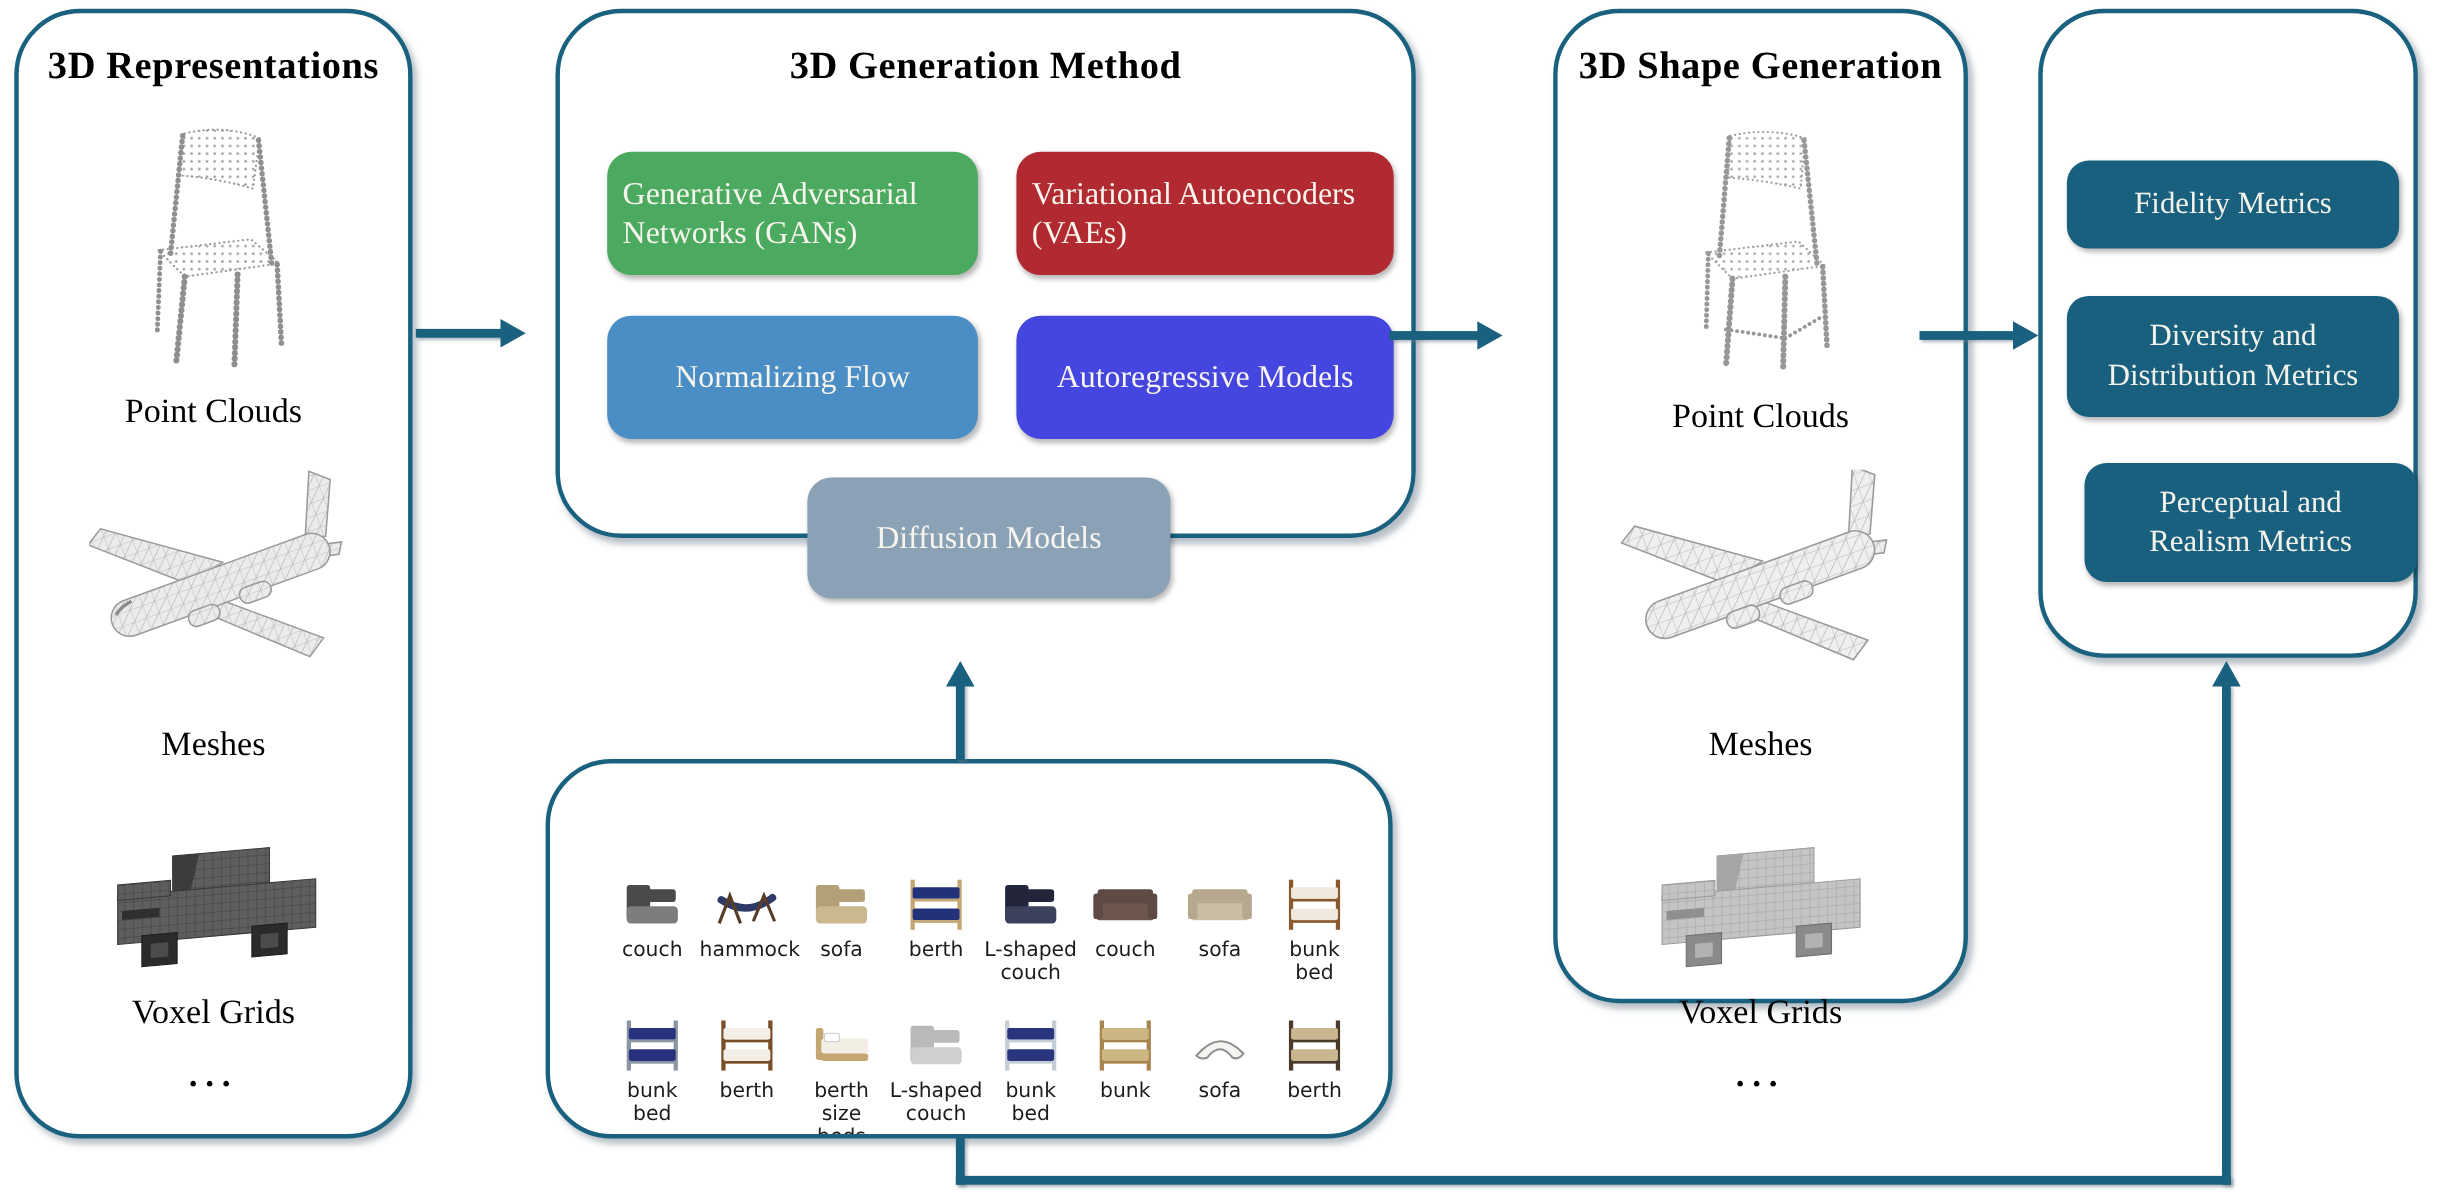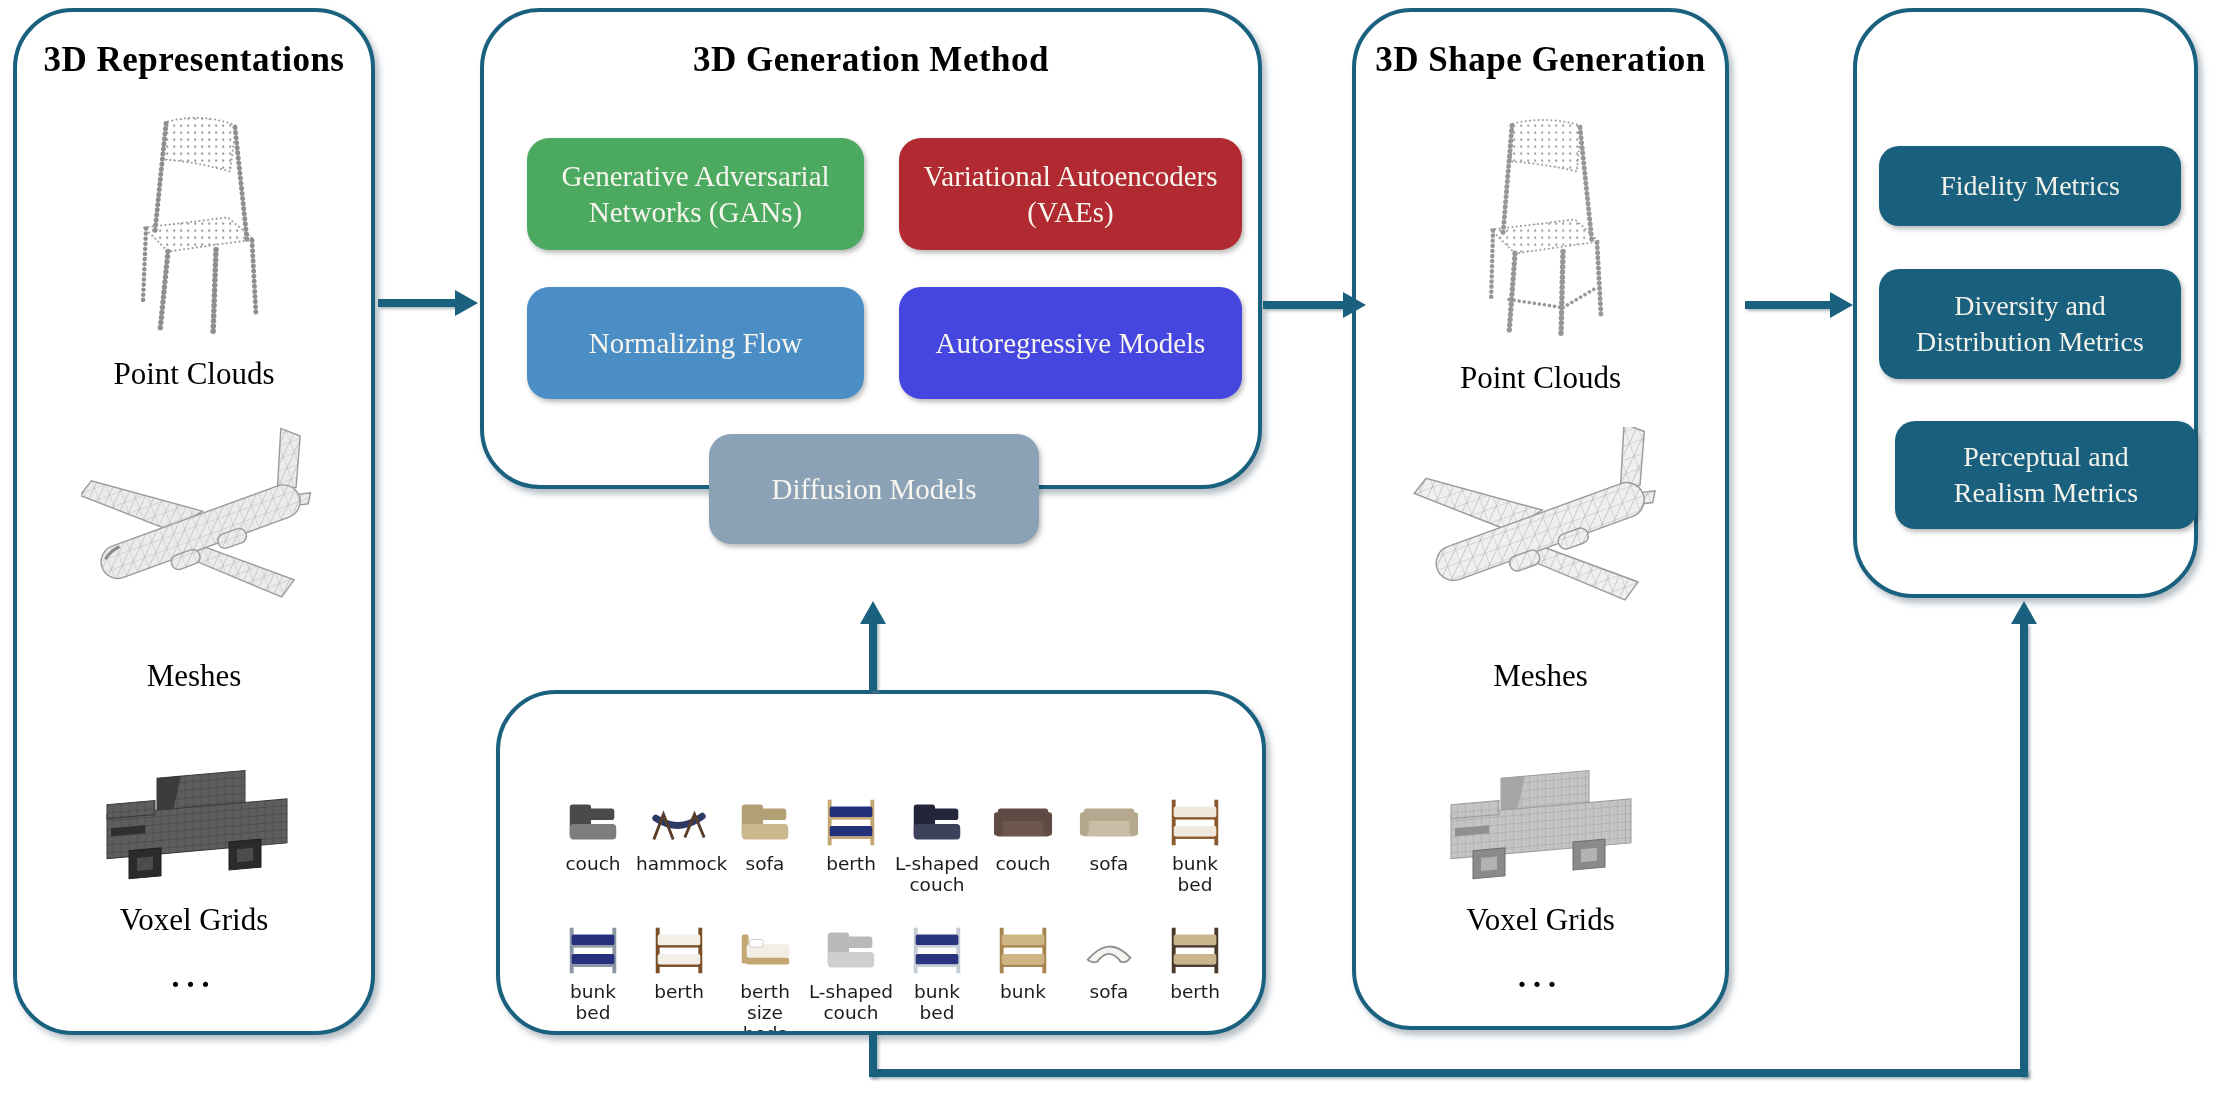--- a/index.html
+++ b/index.html
@@ -7,21 +7,21 @@
           font-family:"Liberation Serif", serif;color:#000;}
   .panel{position:absolute;background:#fff;border:4px solid #19617f;border-radius:60px;
          box-shadow:4px 5px 6px rgba(110,125,140,.5);box-sizing:border-box;}
   .panel-title{position:absolute;left:0;right:0;text-align:center;font-weight:bold;
                font-size:35px;letter-spacing:.5px;}
   .item-label{position:absolute;left:0;right:0;text-align:center;font-size:31px;}
   .icon-wrap{position:absolute;}
   .dots{position:absolute;left:0;right:0;text-align:center;font-size:32px;font-weight:bold;letter-spacing:7px;}
   
   .mbox{position:absolute;border-radius:22px;display:flex;align-items:center;justify-content:center;
-        text-align:center;color:#f7f5ee;font-size:29px;line-height:1.25;padding:4px 14px;box-sizing:border-box;
+        text-align:left;color:#f7f5ee;font-size:29px;line-height:1.25;padding:4px 14px;box-sizing:border-box;
         box-shadow:2px 3px 5px rgba(0,0,0,.28);}
   
   .kbox{position:absolute;border-radius:20px;display:flex;align-items:center;justify-content:center;
         text-align:center;color:#f3f2ea;font-size:28px;line-height:1.28;padding:4px 28px;box-sizing:border-box;
         box-shadow:2px 3px 5px rgba(0,0,0,.28);}
   
   .ds-grid{position:absolute;left:50px;width:668px;display:grid;grid-template-columns:repeat(8,1fr);}
   .ds-cell{display:flex;flex-direction:column;align-items:center;}
   .ds-thumb{width:62px;height:56px;}
   .ds-label{font-family:"DejaVu Sans", sans-serif;font-size:18.5px;line-height:1.14;color:#1c1c1c;
@@ -98,21 +98,21 @@
           <rect x="40" y="120" width="16" height="13" fill="#4c4c4c"></rect>
           <rect x="132" y="112" width="32" height="28" fill="#2b2b2b" stroke="#1f1f1f"></rect>
           <rect x="140" y="120" width="16" height="13" fill="#4c4c4c"></rect>
         </g>
       </svg>
     </div>
     <div class="item-label" style="top:890px;">Voxel Grids</div>
     <div class="dots" style="top:946px;">...</div>
   </div>
 
-  <div class="panel" style="left:480px;top:8px;width:782px;height:481px;">
+  <div class="panel" style="left:505px;top:8px;width:782px;height:481px;">
     <div class="panel-title" style="top:28px;">3D Generation Method</div>
     <div class="mbox" style="left: 43px; top: 126px; width: 337px; height: 112px; background: rgb(76, 170, 96);">Generative Adversarial Networks (GANs)</div>
     <div class="mbox" style="left: 415px; top: 126px; width: 343px; height: 112px; background: rgb(178, 42, 49);">Variational Autoencoders (VAEs)</div>
     <div class="mbox" style="left: 43px; top: 275px; width: 337px; height: 112px; background: rgb(75, 142, 198);">Normalizing Flow</div>
     <div class="mbox" style="left: 415px; top: 275px; width: 343px; height: 112px; background: rgb(69, 69, 224);">Autoregressive Models</div>
     <div class="mbox" style="left: 225px; top: 422px; width: 330px; height: 110px; background: rgb(139, 162, 182);">Diffusion Models</div>
   </div>
 
   <div class="panel" style="left:496px;top:690px;width:770px;height:345px;overflow:hidden;">
     <div class="ds-grid" style="top:100px;">
@@ -263,21 +263,21 @@
               <rect x="10" y="12" width="44" height="11" rx="2" fill="#c9b68f"></rect>
               <rect x="10" y="32" width="44" height="11" rx="2" fill="#c9b68f"></rect>
               <rect x="10" y="23" width="44" height="2.5" fill="#4a3a2a"></rect>
               <rect x="10" y="43" width="44" height="2.5" fill="#4a3a2a"></rect>
             </svg></span>
           <span class="ds-label">berth</span>
         </div>
     </div>
   </div>
 
-  <div class="panel" style="left:1352px;top:8px;width:377px;height:1022px;">
+  <div class="panel" style="left:1412px;top:8px;width:377px;height:904px;">
     <div class="panel-title" style="top:28px;">3D Shape Generation</div>
     <div class="icon-wrap" style="left:107px;top:95px;width:160px;height:235px;">
       <svg width="160" height="235" viewBox="0 0 160 230">
         <defs>
             <pattern id="pc2" width="7" height="7" patternUnits="userSpaceOnUse">
               <circle cx="2.2" cy="2.2" r="1.15" fill="#979797"></circle>
             </pattern>
           </defs>
         <path d="M50,14 Q84,6 118,16 L114,62 Q80,54 48,52 Z" fill="url(#pc2)" stroke="#a0a0a0" stroke-width="2" stroke-dasharray="0.1,4.2" stroke-linecap="round"></path>
         <path d="M49,16 L40,124" stroke="#979797" stroke-width="5" stroke-dasharray="0.1,5" stroke-linecap="round" fill="none"></path>

